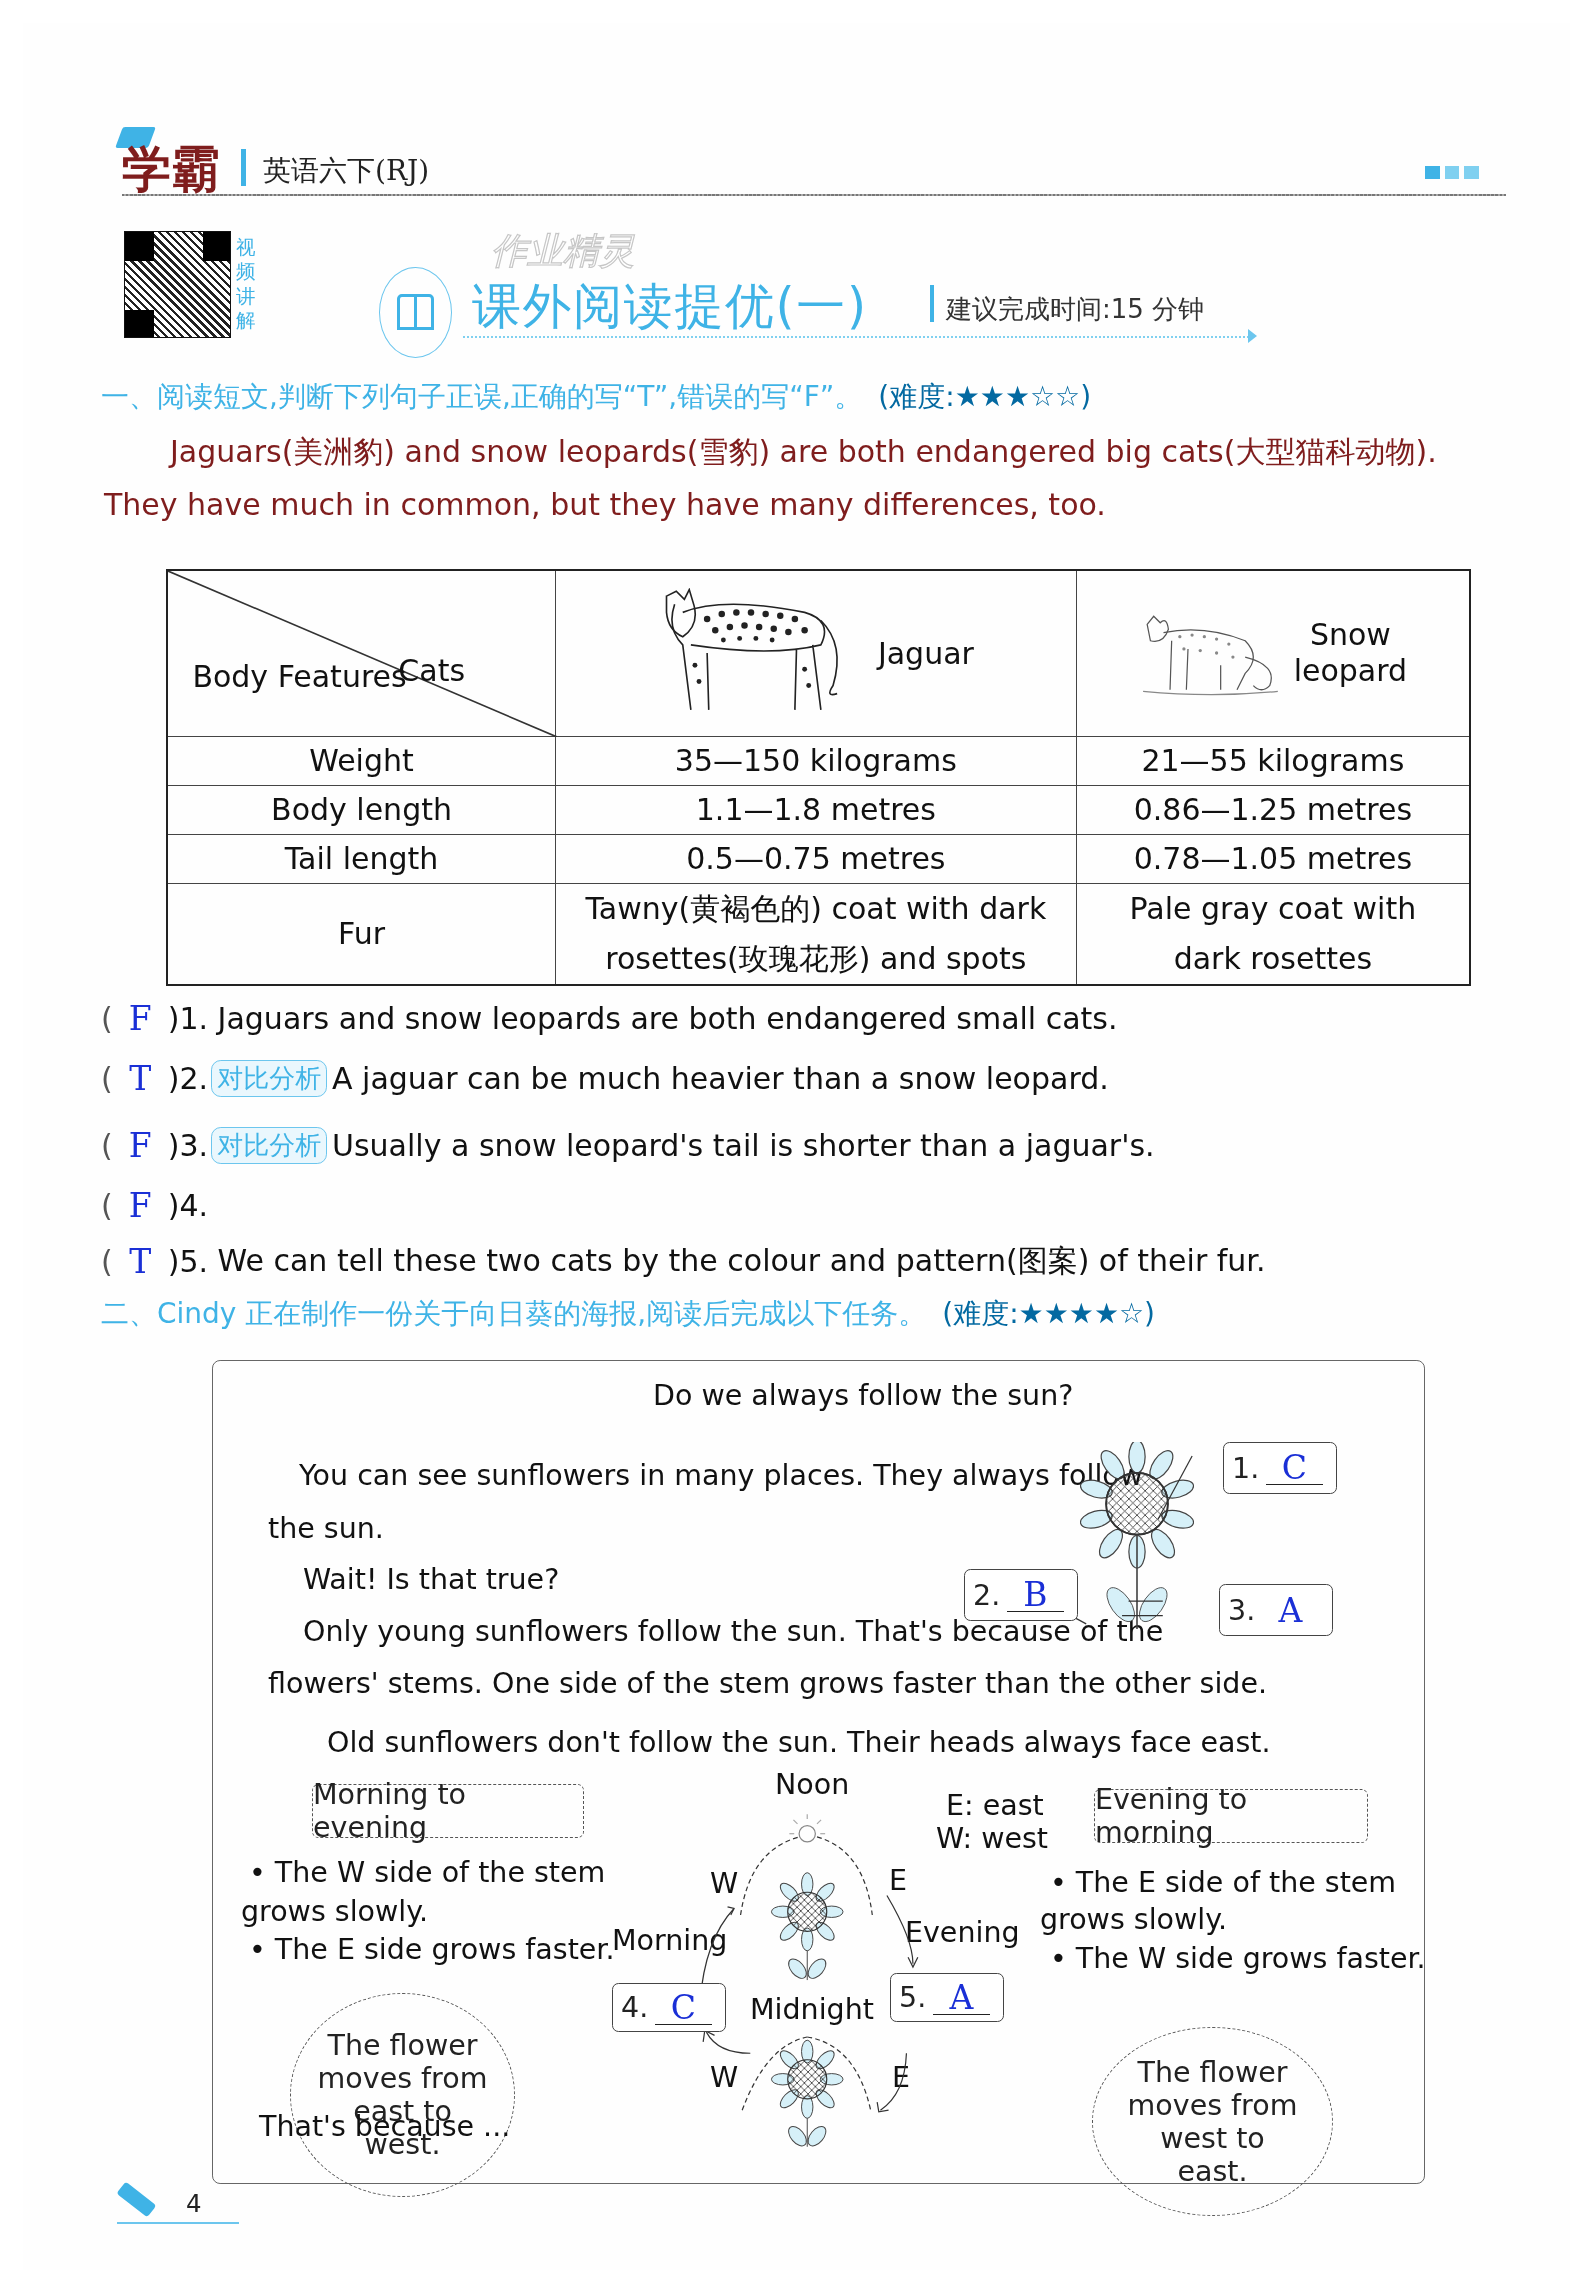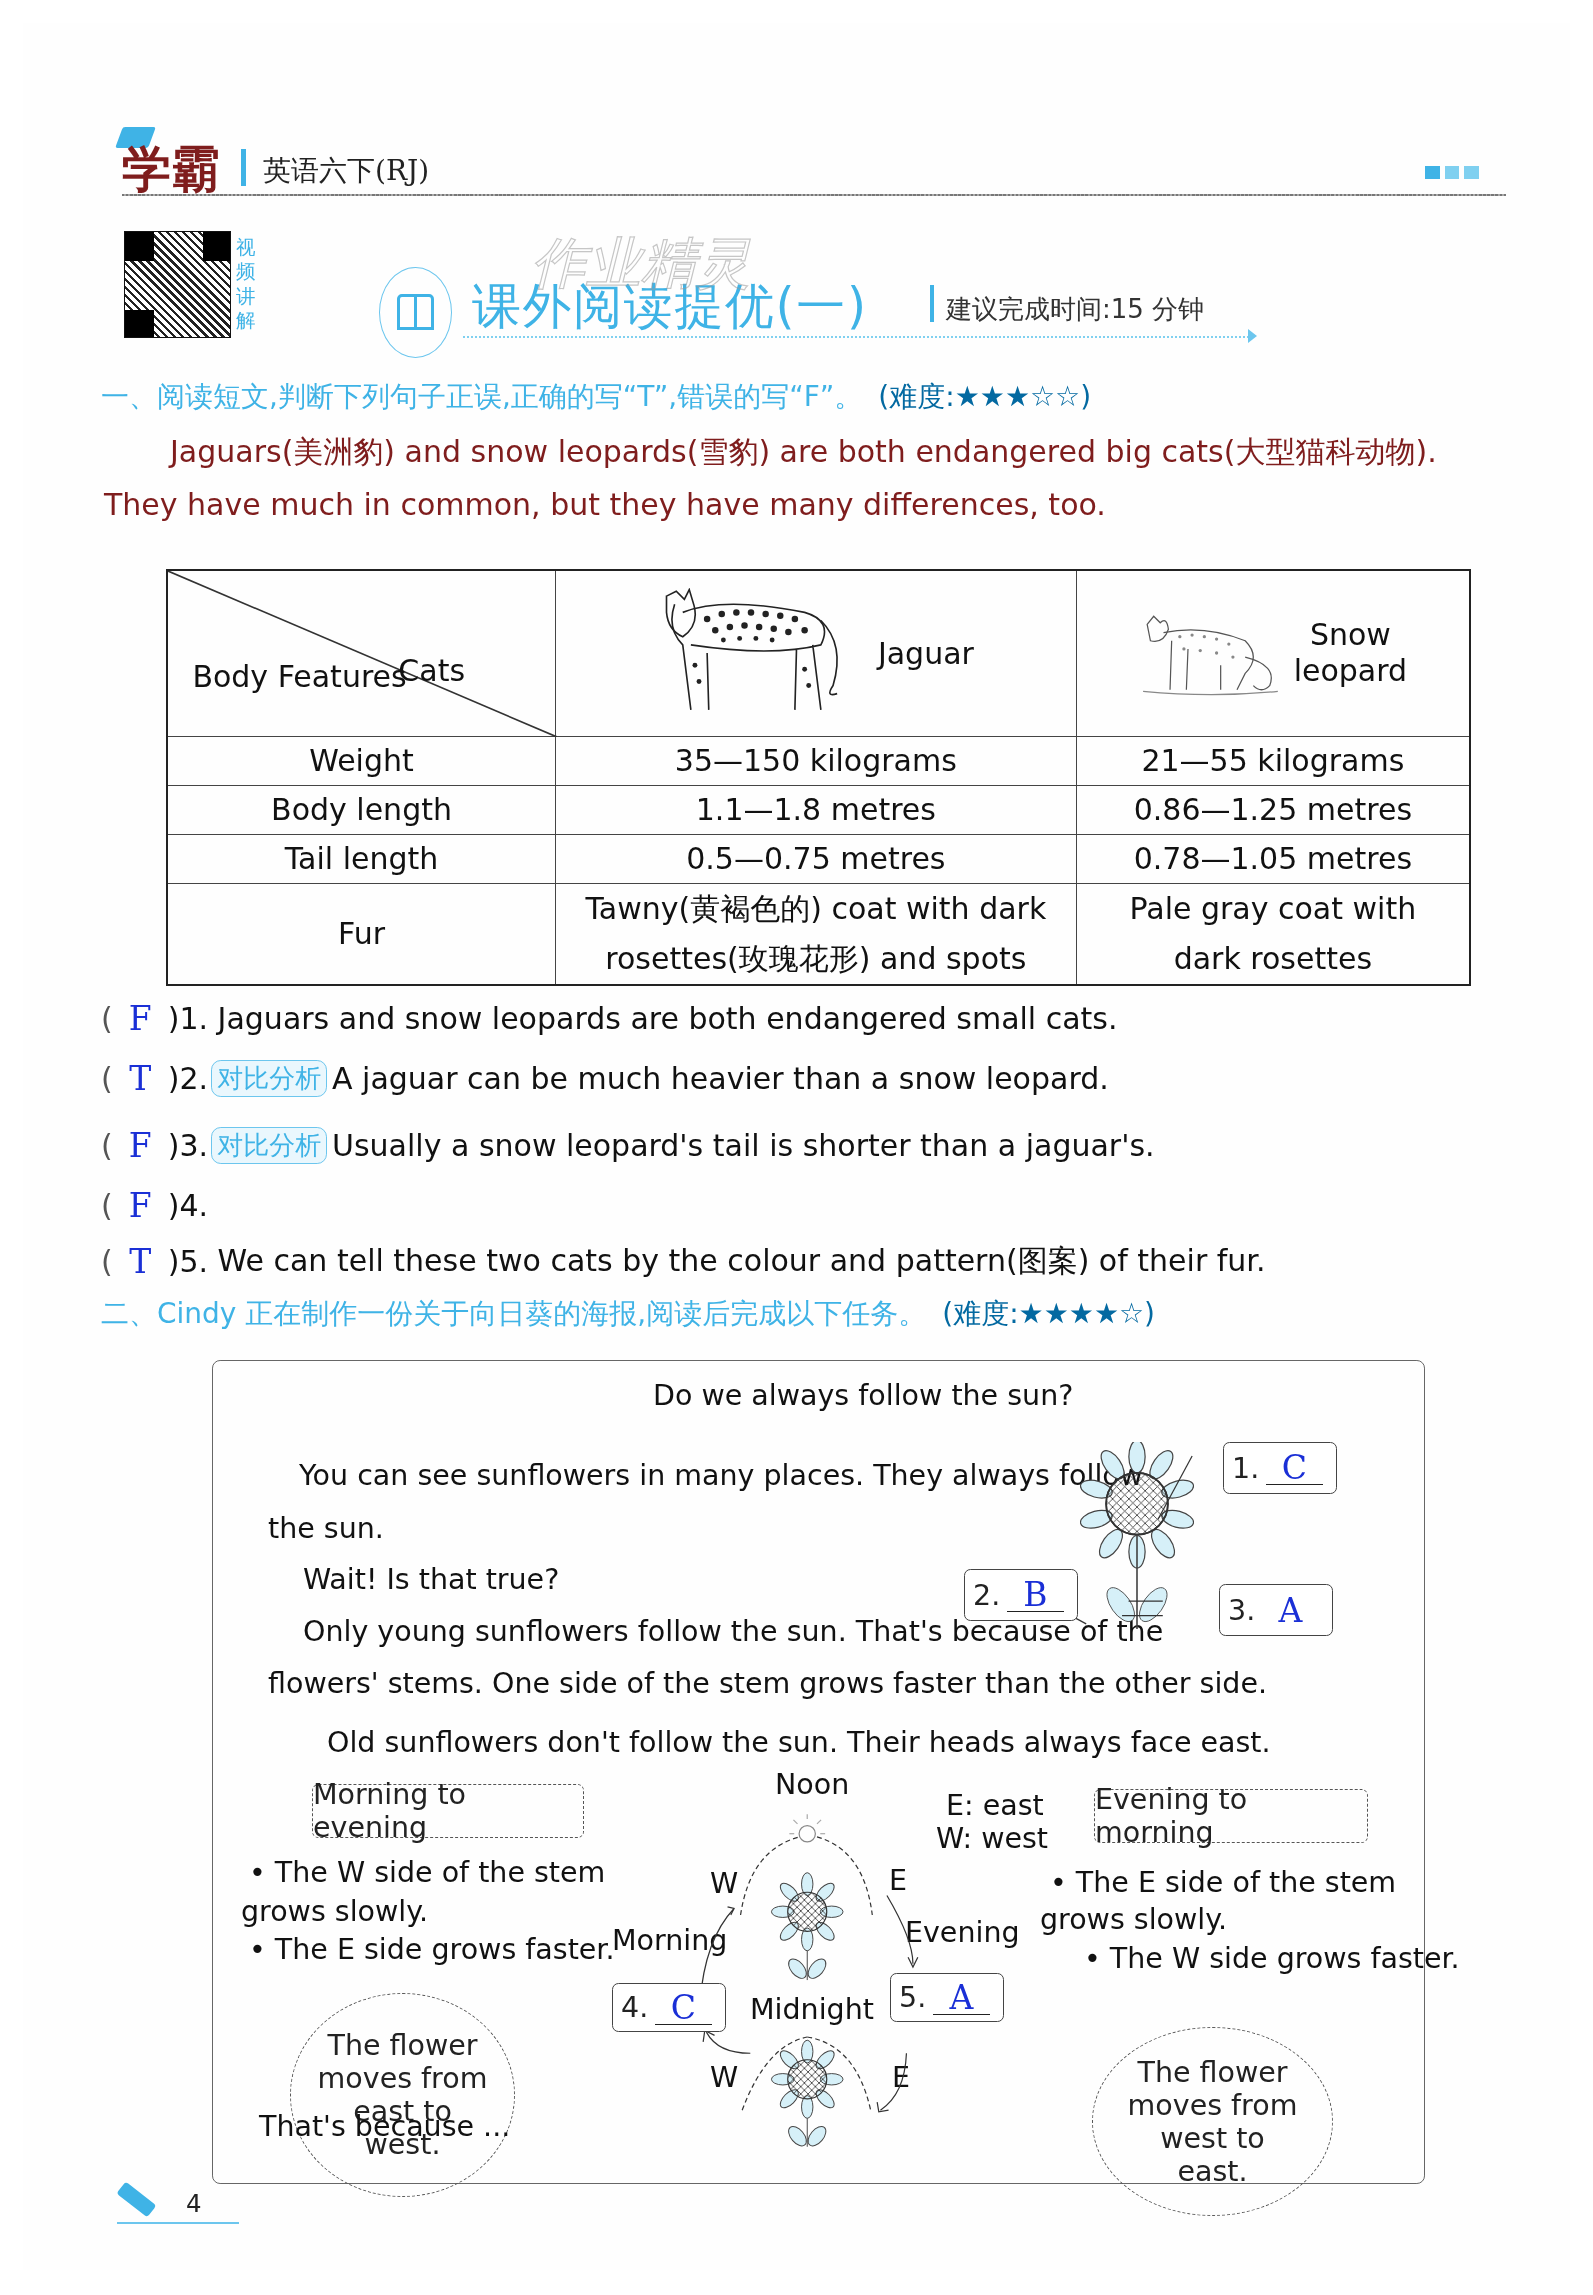--- a/index.html
+++ b/index.html
@@ -21,21 +21,21 @@
   
   .qr { left: 101px; top: 208px; width: 107px; height: 107px;
     background:
       linear-gradient(#000,#000) 0 0/29px 29px no-repeat,
       linear-gradient(#000,#000) 78px 0/29px 29px no-repeat,
       linear-gradient(#000,#000) 0 78px/29px 29px no-repeat,
       repeating-linear-gradient(45deg, #222 0 2.4px, #fff 2.4px 5.7px),
       repeating-linear-gradient(-45deg, #222 0 1.6px, transparent 1.6px 4.9px);
     border: 1.6px solid #111; }
   .qr-label { left: 213px; top: 213px; width: 23px; font-size: 19.5px; color: #3fb3e6; line-height: 24.4px; }
-  .watermark { left: 508px; top: 204px; font-size: 55px; color: transparent; -webkit-text-stroke: 1.2px #999; font-style: italic; opacity: .55; }
+  .watermark { left: 468px; top: 204px; font-size: 36px; color: transparent; -webkit-text-stroke: 1.2px #999; font-style: italic; opacity: .55; }
   .book-circle { left: 356px; top: 244px; width: 73px; height: 91px; border: 1.6px solid #6cc6ee; border-radius: 50%; }
   .book-icon { left: 374px; top: 271px; width: 37px; height: 36px; border: 3.3px solid #3fb3e6; border-top-left-radius: 4.9px; border-top-right-radius: 4.9px; }
   .book-icon::after { content: ""; position: absolute; left: 14px; top: -1.6px; width: 3.3px; height: 33px; background: #3fb3e6; }
   .section-title { left: 449px; top: 251px; font-size: 49px; color: #3fb3e6; letter-spacing: 1.6px; }
   .title-bar { left: 907px; top: 262px; width: 4.1px; height: 37px; background: #3fb3e6; }
   .suggest { left: 923px; top: 269px; font-size: 26px; color: #333; }
   .title-dots { left: 440px; top: 313px; width: 790px; border-top: 2.4px dotted #7fd0f0; }
   .title-arrow { left: 1225px; top: 306px; width: 0; height: 0; border-left: 9.8px solid #6cc6ee; border-top: 7.3px solid transparent; border-bottom: 7.3px solid transparent; }
 
   
@@ -383,21 +383,21 @@
       <span class="blank">C</span>
     </div>
     <div class="abs ansbox" style="left:677px; top:612px; width:114px; height:49px;">
       <span>5.</span>
       <span class="blank">A</span>
     </div>
 
     <div class="abs dashbox" style="left:881px; top:428px; width:274px; height:54px;">Evening to morning</div>
     <div class="abs pt" style="left:837px; top:505px;">• The E side of the stem</div>
     <div class="abs pt" style="left:827px; top:542px;">grows slowly.</div>
-    <div class="abs pt" style="left:837px; top:581px;margin-left:34px;">• The W side grows faster.</div>
+    <div class="abs pt" style="left:837px; top:581px;">• The W side grows faster.</div>
     <div class="abs dashcircle" style="left:879px; top:666px; width:241px; height:189px; padding:0 33px;">The flower moves from west to east.</div>
   </div>
 
   <div class="abs pencil"></div>
   <div class="abs page-no">4</div>
   <div class="abs footer-rule"></div>
 </div>
 
 
 </body></html>

